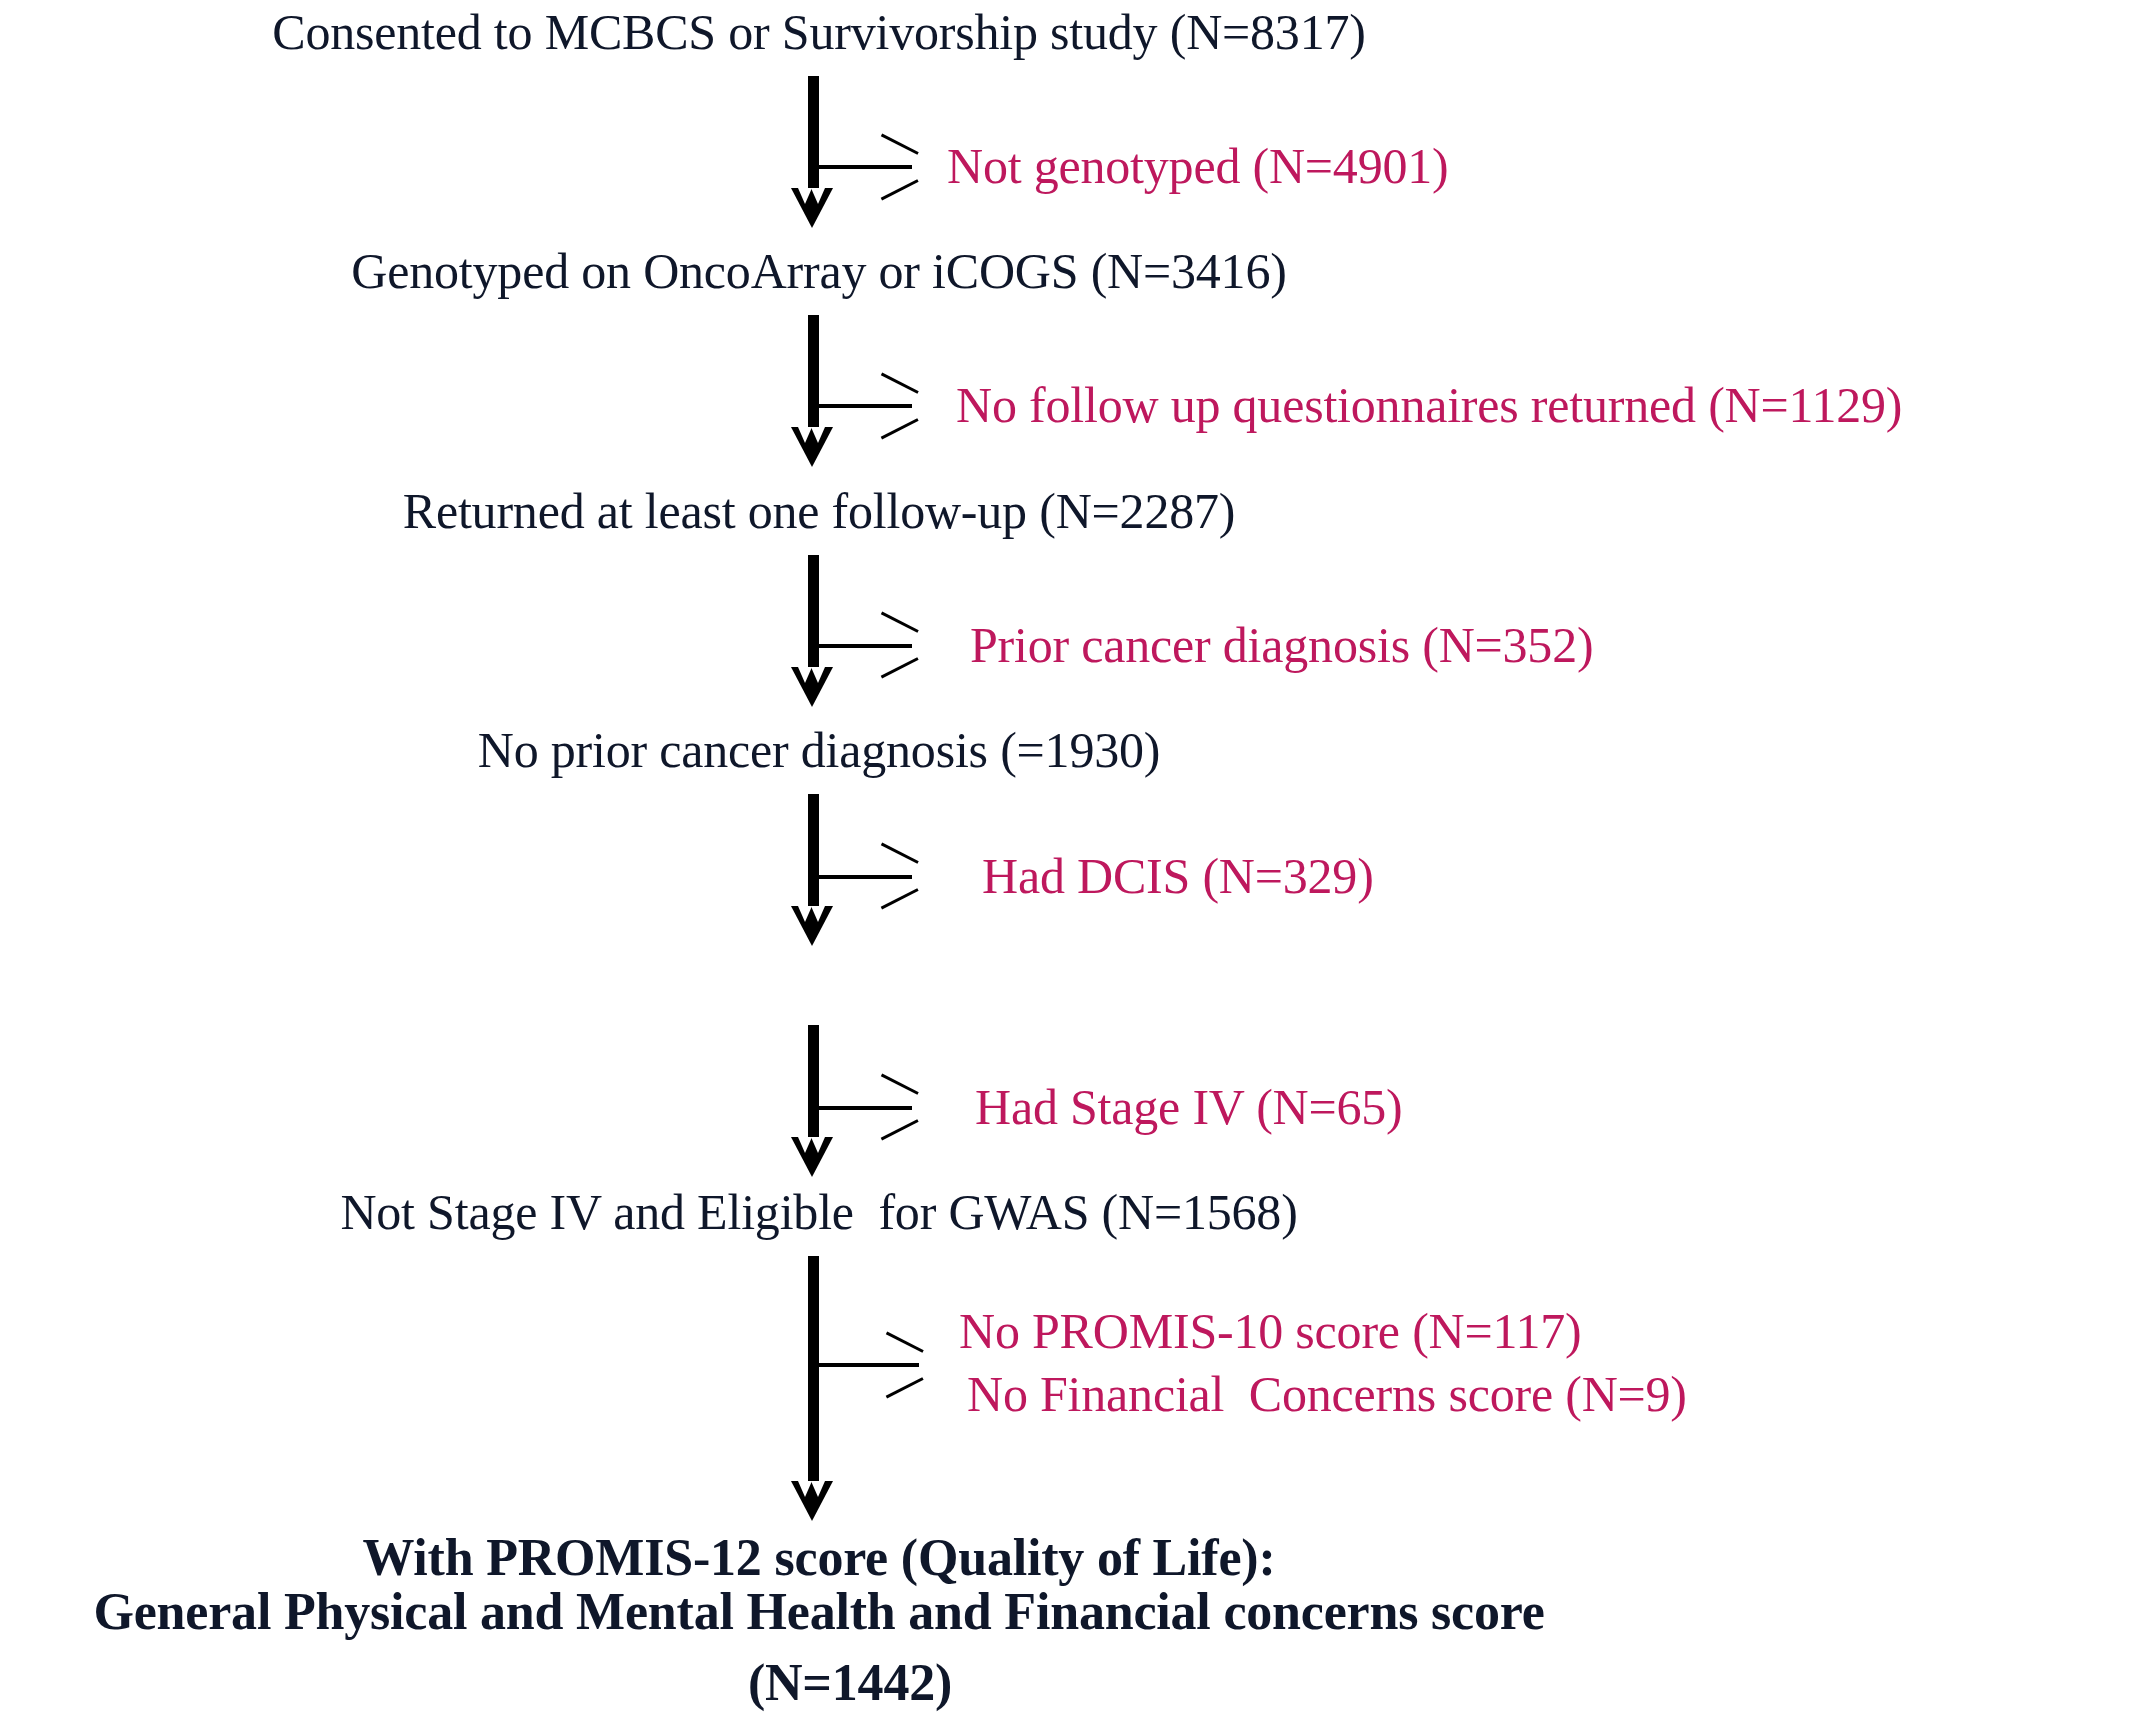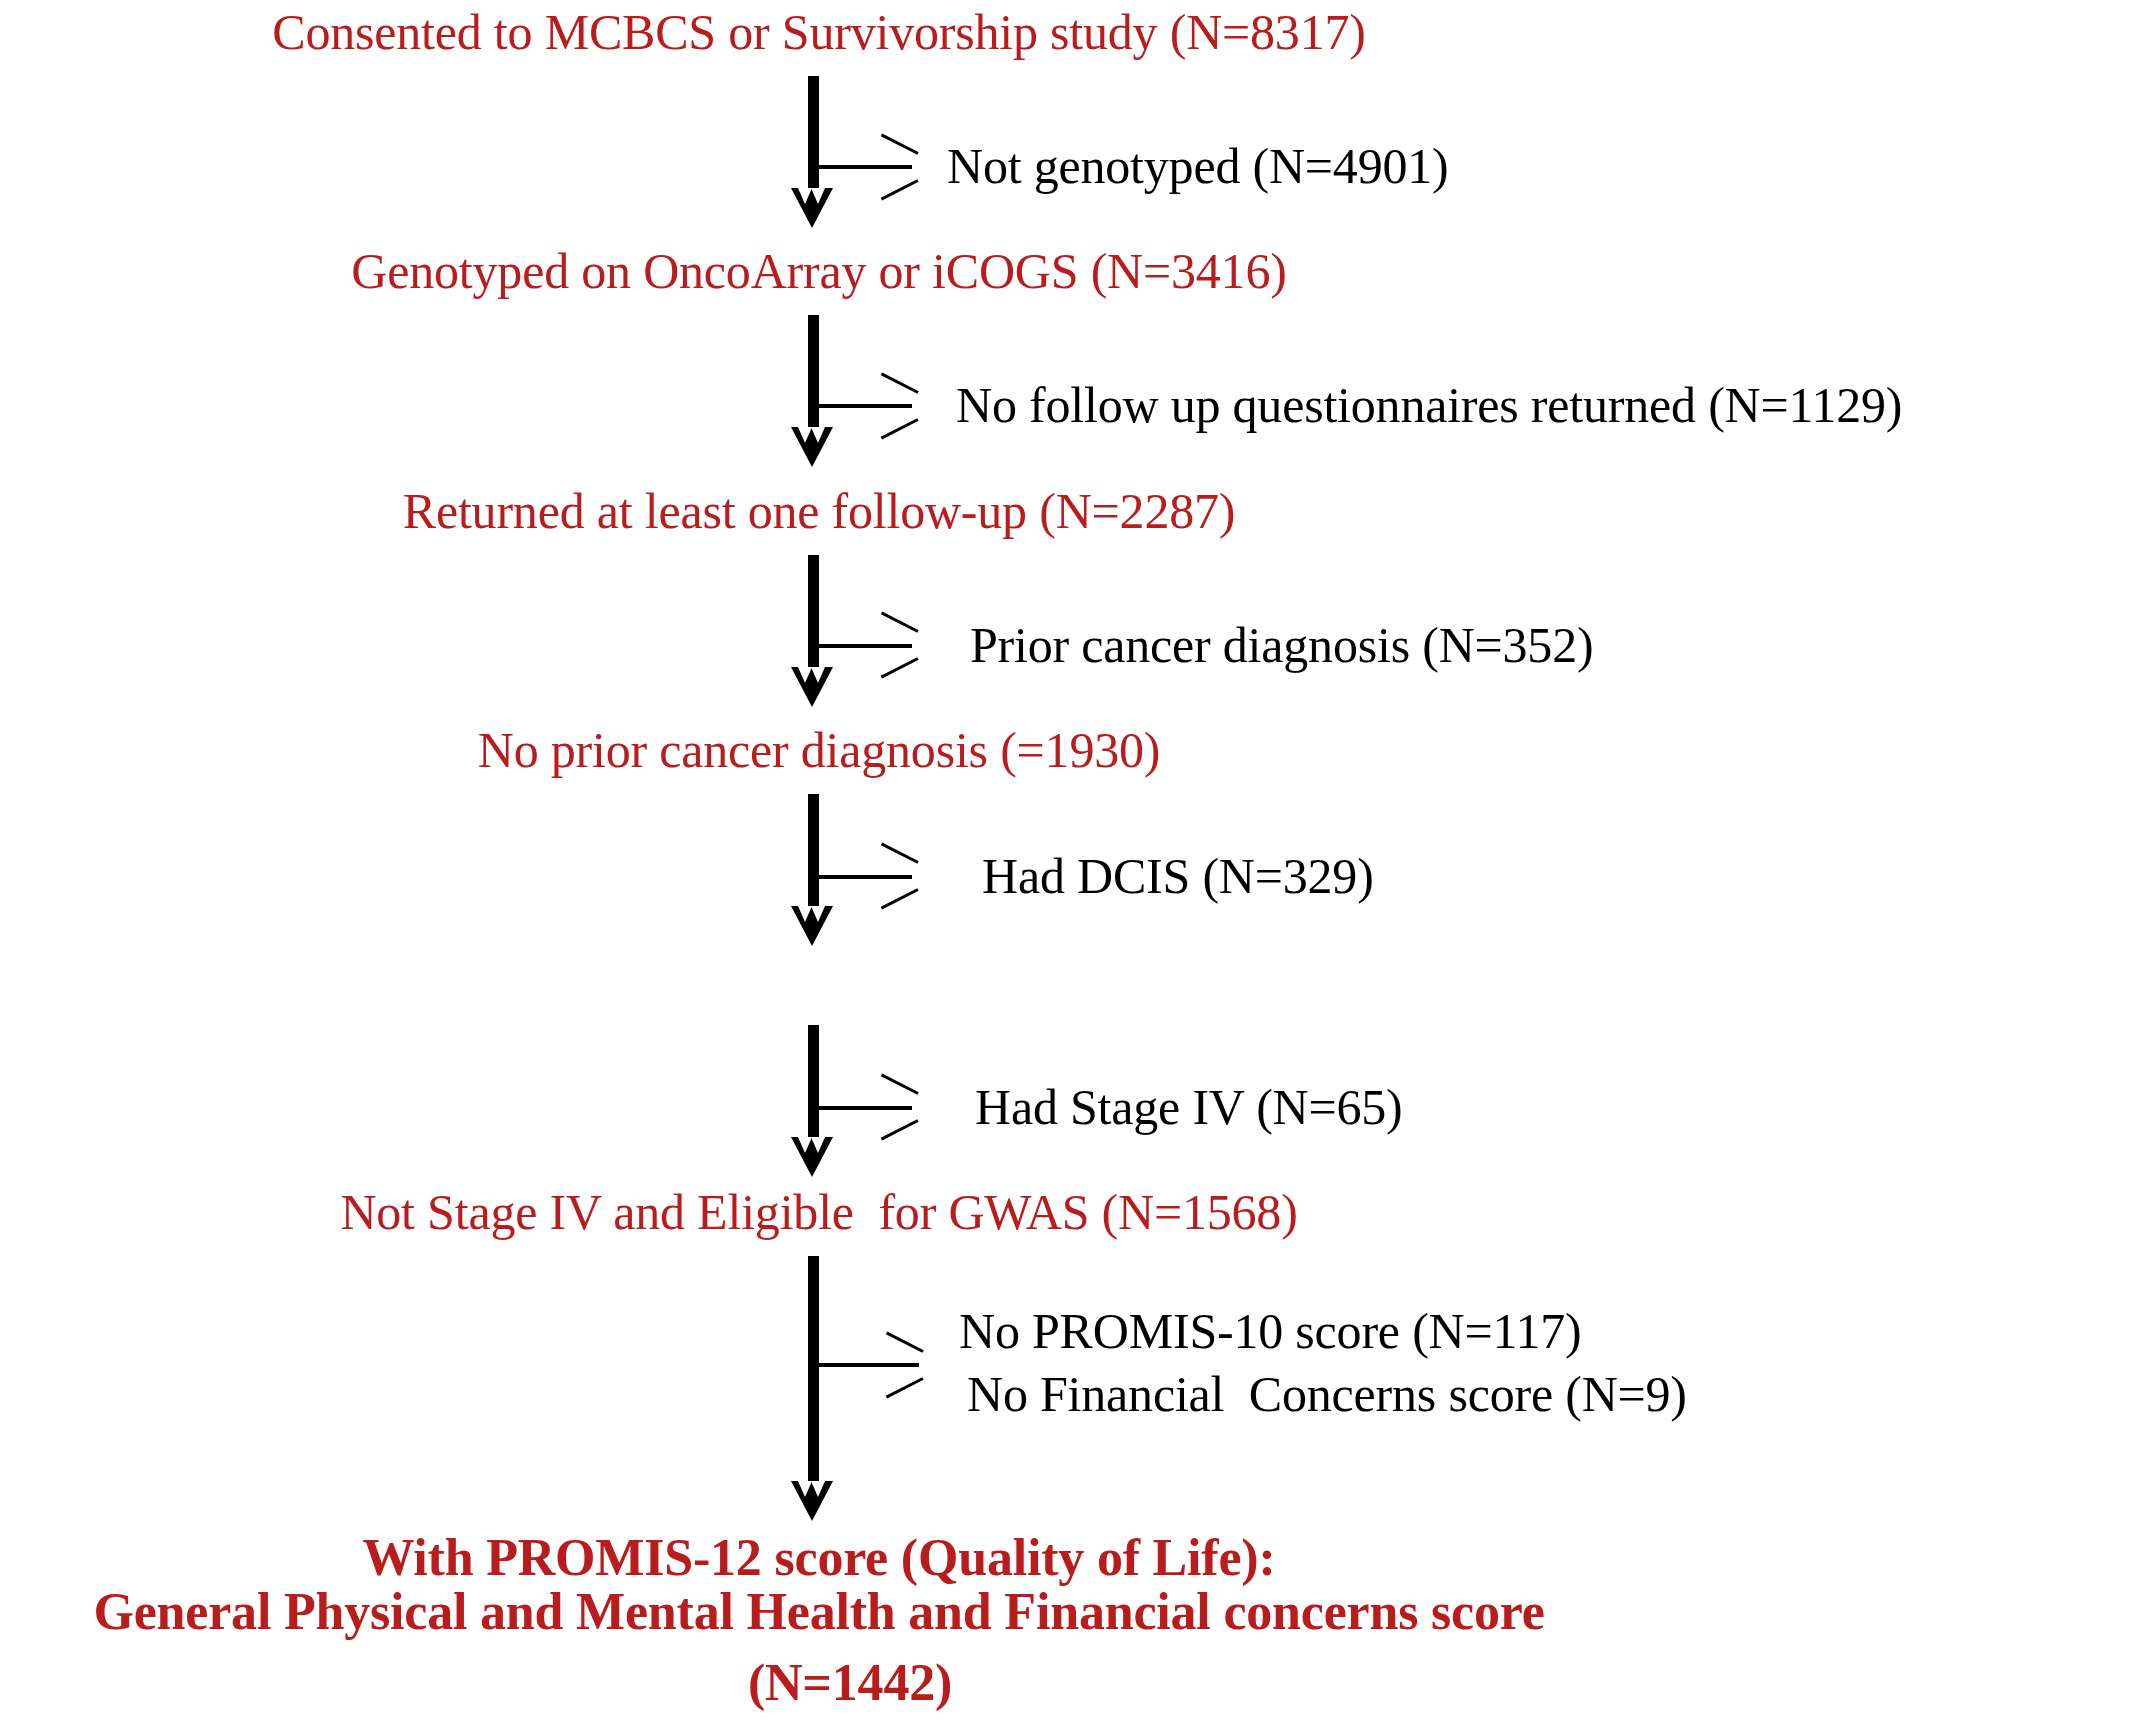--- a/index.html
+++ b/index.html
@@ -24,39 +24,39 @@
   
   .node-text {
     position: absolute;
     left: 0;
     width: 1638px;           
     text-align: center;
     font-size: 50px;
     line-height: 1.08;
     letter-spacing: -0.2px;
     white-space: pre;
-    color: #b91c1c;
+    color: #0f172a;
   }
 
   .node-text.final {
     font-weight: bold;
     font-size: 52px;
     line-height: 1.18;
     letter-spacing: -0.2px;
   }
 
   
   .excl-text {
     position: absolute;
     font-size: 50px;
     line-height: 1.18;
     letter-spacing: -0.2px;
     white-space: pre;
     text-align: left;
-    color: #000000;
+    color: #be185d;
   }
 
   
   .spine {
     position: absolute;
     width: 10.7px;
     background: #000000;
   }
 
   

